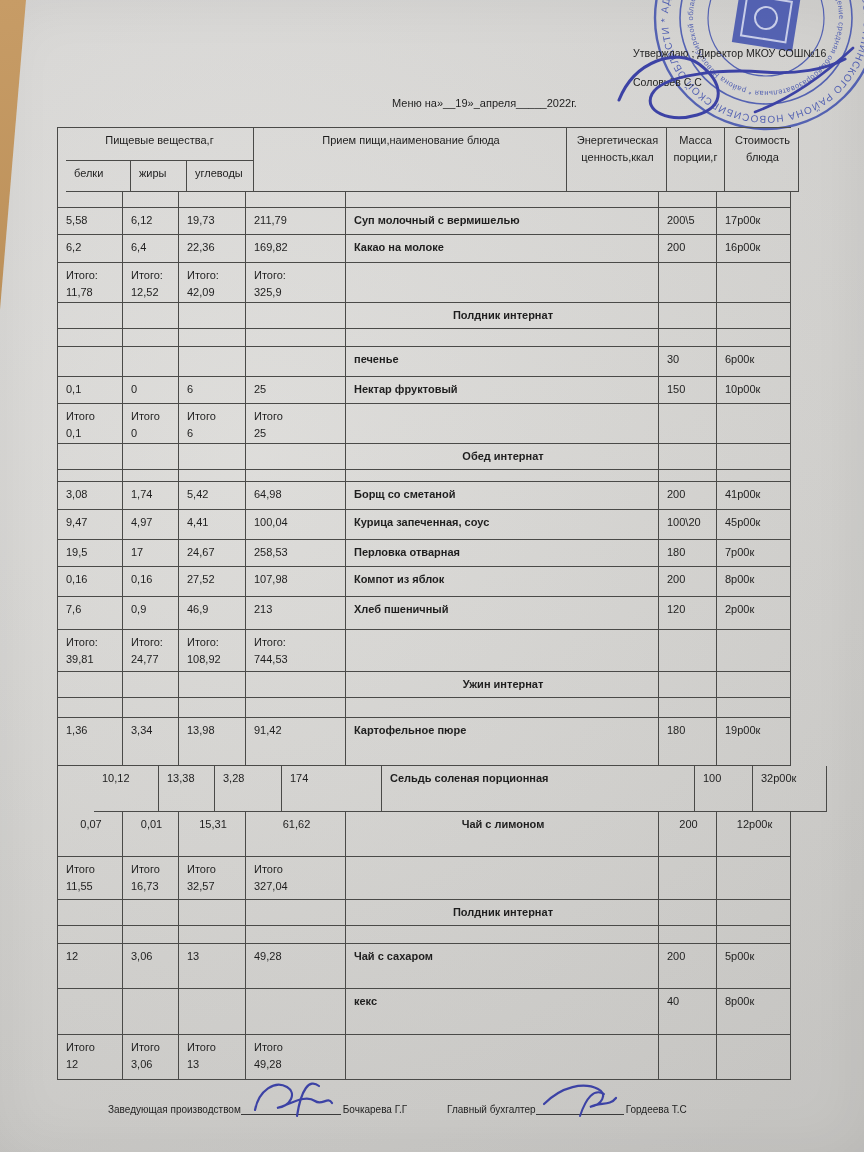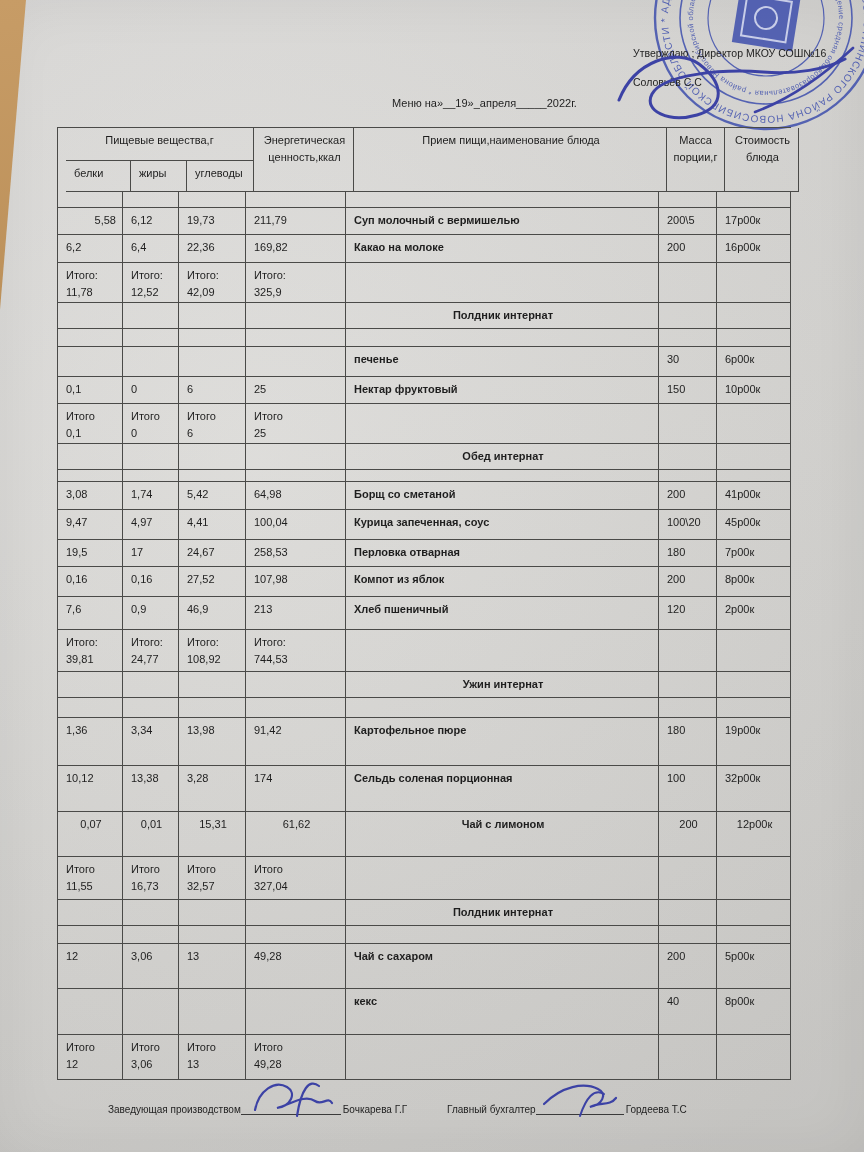--- a/index.html
+++ b/index.html
@@ -97,37 +97,37 @@
     <div class="menu-table">
       <div class="thead">
         <div class="thead-left">
           <div class="tcell thead-group">Пищевые вещества,г</div>
           <div class="thead-sub">
             <div class="tcell" style="width:65px">белки</div>
             <div class="tcell" style="width:56px">жиры</div>
             <div class="tcell" style="width:67px">углеводы</div>
           </div>
         </div>
+        <div class="tcell hcell" style="width:313px">Прием пищи,наименование блюда</div>
         <div class="tcell hcell" style="width:100px">Энергетическая ценность,ккал</div>
-        <div class="tcell hcell" style="width:313px">Прием пищи,наименование блюда</div>
         <div class="tcell hcell" style="width:58px;padding-left:4px;padding-right:4px">Масса порции,г</div>
         <div class="tcell hcell" style="width:74px">Стоимость блюда</div>
       </div>
       <div id="table-rows">
           <div class="trow" style="height: 16px;">
             <div class="tcell" style="width: 65px; height: 100%;"></div>
             <div class="tcell" style="width: 56px; height: 100%;"></div>
             <div class="tcell" style="width: 67px; height: 100%;"></div>
             <div class="tcell" style="width: 100px; height: 100%;"></div>
             <div class="tcell" style="width: 313px; height: 100%;"></div>
             <div class="tcell" style="width: 58px; height: 100%;"></div>
             <div class="tcell" style="width: 74px; height: 100%;"></div>
           </div>
           <div class="trow" style="height: 27px;">
-            <div class="tcell" style="width: 65px; height: 100%; text-align: right;">5,58</div>
+            <div class="tcell" style="width: 65px; height: 100%;">5,58</div>
             <div class="tcell" style="width: 56px; height: 100%;">6,12</div>
             <div class="tcell" style="width: 67px; height: 100%;">19,73</div>
             <div class="tcell" style="width: 100px; height: 100%;">211,79</div>
             <div class="tcell dish-cell" style="width: 313px; height: 100%;">Суп молочный с вермишелью</div>
             <div class="tcell" style="width: 58px; height: 100%;">200\5</div>
             <div class="tcell" style="width: 74px; height: 100%;">17р00к</div>
           </div>
           <div class="trow" style="height: 28px;">
             <div class="tcell" style="width: 65px; height: 100%;">6,2</div>
             <div class="tcell" style="width: 56px; height: 100%;">6,4</div>
@@ -319,21 +319,21 @@
           </div>
           <div class="trow" style="height: 48px;">
             <div class="tcell" style="width: 65px; height: 100%;">1,36</div>
             <div class="tcell" style="width: 56px; height: 100%;">3,34</div>
             <div class="tcell" style="width: 67px; height: 100%;">13,98</div>
             <div class="tcell" style="width: 100px; height: 100%;">91,42</div>
             <div class="tcell dish-cell" style="width: 313px; height: 100%;">Картофельное пюре</div>
             <div class="tcell" style="width: 58px; height: 100%;">180</div>
             <div class="tcell" style="width: 74px; height: 100%;">19р00к</div>
           </div>
-          <div class="trow" style="height: 46px;">
+          <div class="trow" style="height: 46px; margin-left: 36px;">
             <div class="tcell" style="width: 65px; height: 100%;">10,12</div>
             <div class="tcell" style="width: 56px; height: 100%;">13,38</div>
             <div class="tcell" style="width: 67px; height: 100%;">3,28</div>
             <div class="tcell" style="width: 100px; height: 100%;">174</div>
             <div class="tcell dish-cell" style="width: 313px; height: 100%;">Сельдь соленая порционная</div>
             <div class="tcell" style="width: 58px; height: 100%;">100</div>
             <div class="tcell" style="width: 74px; height: 100%;">32р00к</div>
           </div>
           <div class="trow" style="height: 45px; text-align: center;">
             <div class="tcell" style="width: 65px; height: 100%;">0,07</div>

